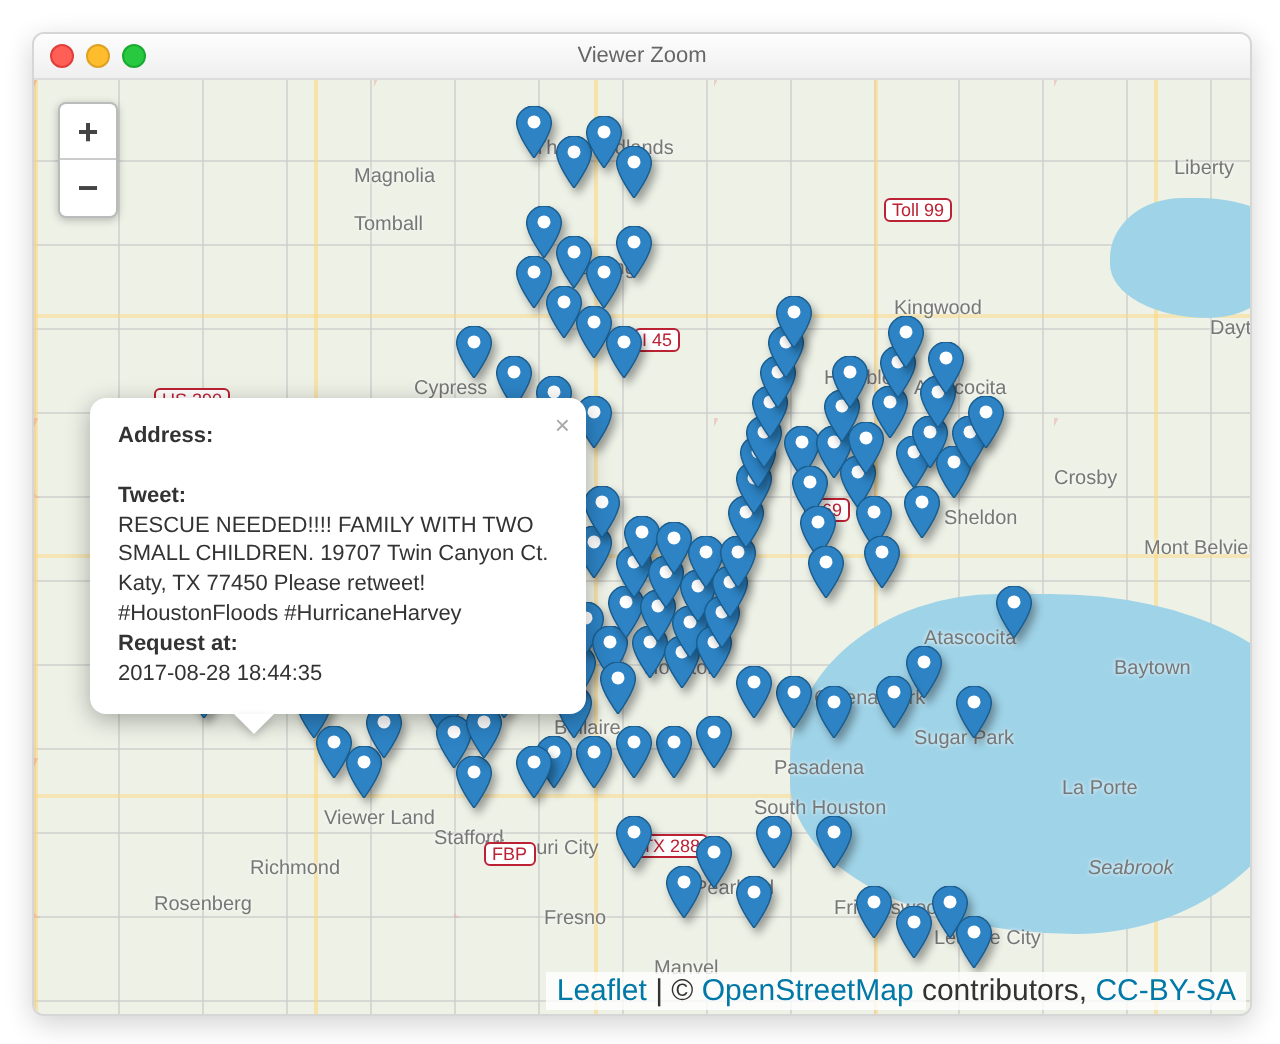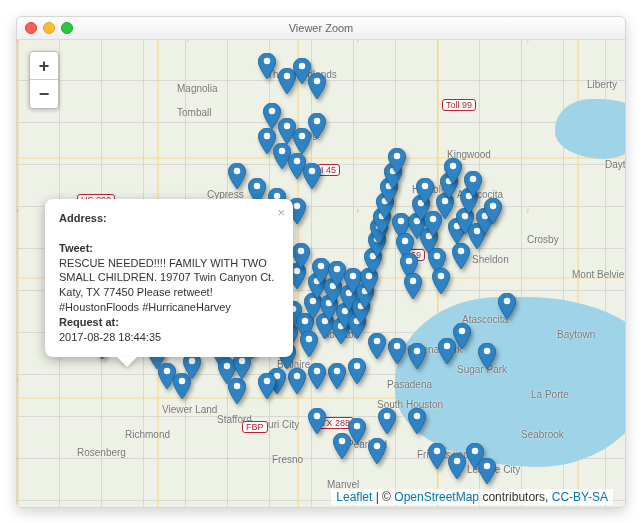--- a/index.html
+++ b/index.html
@@ -37,21 +37,21 @@
   .zoom button:last-child{border-radius:0 0 4px 4px}
   
   .marker{position:absolute;width:18px;height:26px;transform:translate(-50%,-100%);pointer-events:auto;cursor:pointer;z-index:10}
   .marker svg{width:18px;height:26px;display:block;filter:drop-shadow(2px 3px 2px rgba(0,0,0,.35))}
   
   .popup{position:absolute;left:28px;top:160px;width:248px;background:#fff;border-radius:8px;box-shadow:0 3px 12px rgba(0,0,0,.3);padding:12px 14px 12px 14px;font-size:11px;color:#333;z-index:40;box-sizing:border-box;line-height:1.35}
   .popup .close{position:absolute;top:6px;right:8px;font-size:13px;color:#aaa;cursor:pointer;background:none;border:none;padding:0}
   .popup b{font-weight:700;color:#333}
   .popup .tip{position:absolute;bottom:-10px;left:72px;width:0;height:0;border-left:10px solid transparent;border-right:10px solid transparent;border-top:10px solid #fff;filter:drop-shadow(0 2px 2px rgba(0,0,0,.2))}
   
-  .attrib{position:absolute;right:12px;bottom:2px;background:rgba(255,255,255,.8);font-size:12px;color:#333;padding:1px 5px;z-index:25}
+  .attrib{position:absolute;right:2px;bottom:2px;background:rgba(255,255,255,.8);font-size:15px;color:#333;padding:1px 5px;z-index:25}
   .attrib a{color:#0078a8;text-decoration:none}
 </style>
 </head>
 <body>
 <div class="frame">
   <div class="window">
 
     <div class="titlebar">
       <div class="traffic">
         <span class="t-red"></span>
@@ -82,21 +82,21 @@
           <div class="city-label" style="left: 455px; top: 215px;">Sheldon</div>
           <div class="city-label" style="left: 555px; top: 230px;">Mont Belvieu</div>
           <div class="city-label" style="left: 305px; top: 290px;">Houston</div>
           <div class="city-label" style="left: 445px; top: 275px;">Atascocita</div>
           <div class="city-label" style="left: 540px; top: 290px;">Baytown</div>
           <div class="city-label" style="left: 390px; top: 305px;">Galena Park</div>
           <div class="city-label" style="left: 440px; top: 325px;">Sugar Park</div>
           <div class="city-label" style="left: 370px; top: 340px;">Pasadena</div>
           <div class="city-label" style="left: 490px; top: 350px; margin-left: 24px;">La Porte</div>
           <div class="city-label" style="left: 360px; top: 360px;">South Houston</div>
-          <div class="city-label" style="left: 504px; top: 390px;">Seabrook</div>
+          <div class="city-label" style="left: 527px; top: 390px; font-style: italic;">Seabrook</div>
           <div class="city-label" style="left: 400px; top: 410px;">Friendswood</div>
           <div class="city-label" style="left: 450px; top: 425px;">League City</div>
           <div class="city-label" style="left: 145px; top: 365px;">Viewer Land</div>
           <div class="city-label" style="left: 200px; top: 375px;">Stafford</div>
           <div class="city-label" style="left: 225px; top: 380px;">Missouri City</div>
           <div class="city-label" style="left: 255px; top: 415px;">Fresno</div>
           <div class="city-label" style="left: 95px; top: 390px; margin-left: 13px;">Richmond</div>
           <div class="city-label" style="left: 60px; top: 408px;">Rosenberg</div>
           <div class="city-label" style="left: 310px; top: 440px;">Manvel</div>
           <div class="city-label" style="left: 330px; top: 400px;">Pearland</div>

